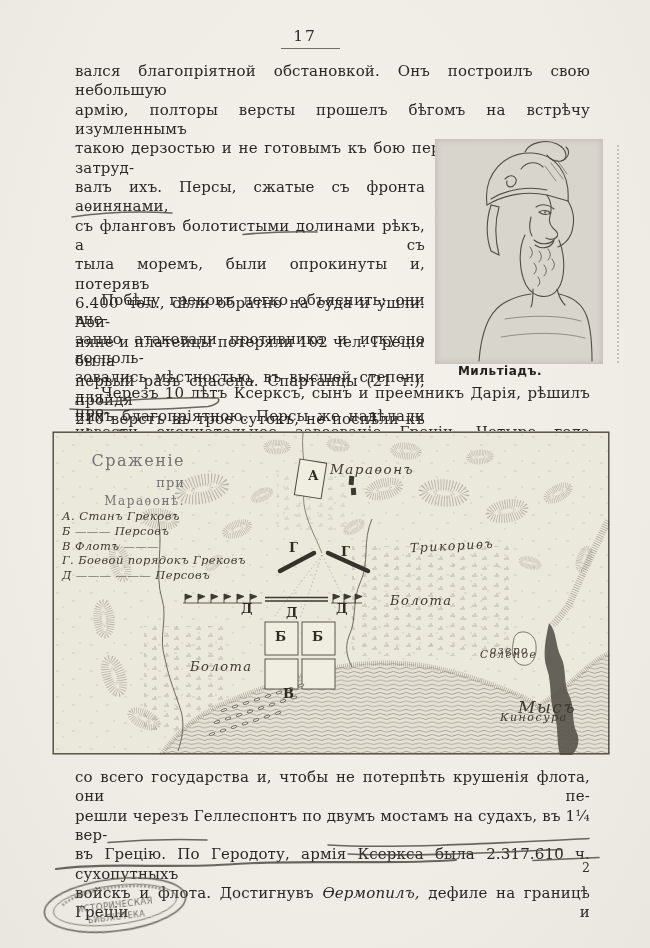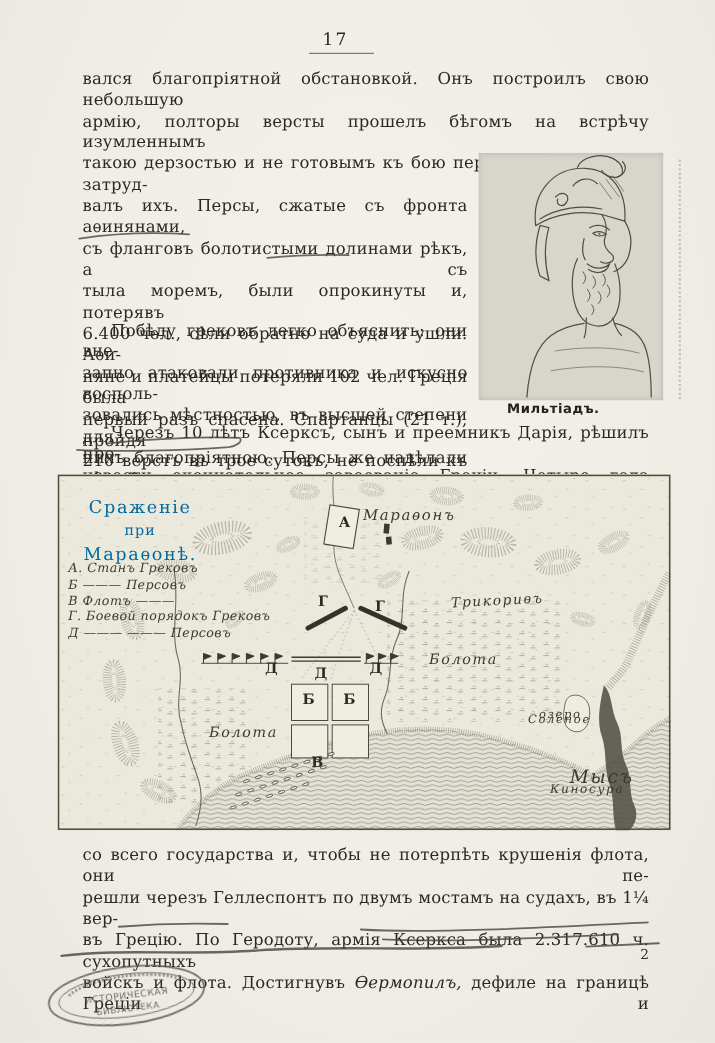--- a/index.html
+++ b/index.html
@@ -19,34 +19,34 @@
   .ll{text-align:left;text-align-last:left;}
   .full{width:515px;}
   .narrow{width:350px;}
   .ind{text-indent:26px;}
   .p1{top:62px;} .p2{top:291px;width:350px;} .p3{top:384px;} .p4{top:768px;}
   .it{font-style:italic;}
   
   .portrait{position:absolute;left:435px;top:139px;width:168px;height:225px;
             background:#d8d5cc;box-shadow:0 0 6px rgba(90,85,70,.25) inset;}
   .portrait svg{display:block;}
-  .caption{position:absolute;left:461px;top:364px;width:168px;
+  .caption{position:absolute;left:416px;top:364px;width:168px;text-align:center;
            font-family:"DejaVu Sans", sans-serif;font-weight:bold;font-size:12px;
            letter-spacing:.5px;color:#24221d;}
   .scan-edge{position:absolute;left:617px;top:145px;height:218px;width:0;
              border-left:2px dotted #928d80;opacity:.45;}
   
   .map{position:absolute;left:52px;top:431px;width:558px;height:324px;background:#ebe8dc;}
   .map svg{position:absolute;left:0;top:0;}
   .mlabel{position:absolute;color:#3d392f;white-space:nowrap;}
-  .map-title{position:absolute;left:18px;top:20px;width:115px;text-align:center;
-             color:#0369a1;}
+  .map-title{position:absolute;left:18px;top:20px;width:115px;text-align:right;
+             color:#737373;}
   .mt1{font-size:16px;letter-spacing:1.5px;}
   .mt2{font-size:13px;letter-spacing:1px;margin-top:5px;}
-  .mt3{font-size:16px;letter-spacing:1.5px;margin-top:4px;}
+  .mt3{font-size:12px;letter-spacing:1.5px;margin-top:4px;}
   .legend{position:absolute;left:10px;top:78px;font-style:italic;font-size:11.5px;
           line-height:14.8px;color:#3e3a30;letter-spacing:.4px;}
   .marker{font-size:13px;font-weight:bold;color:#2e2b23;}
   .toponym{font-style:italic;letter-spacing:1.5px;}
   
   .pencil{position:absolute;left:0;top:0;pointer-events:none;z-index:30;}
   
   .stamp{position:absolute;left:40px;top:876px;width:150px;height:58px;
          transform:rotate(-7deg);opacity:.85;filter:blur(.35px);}
   .sig{position:absolute;left:582px;top:860px;font-size:12.5px;color:#35322b;}

